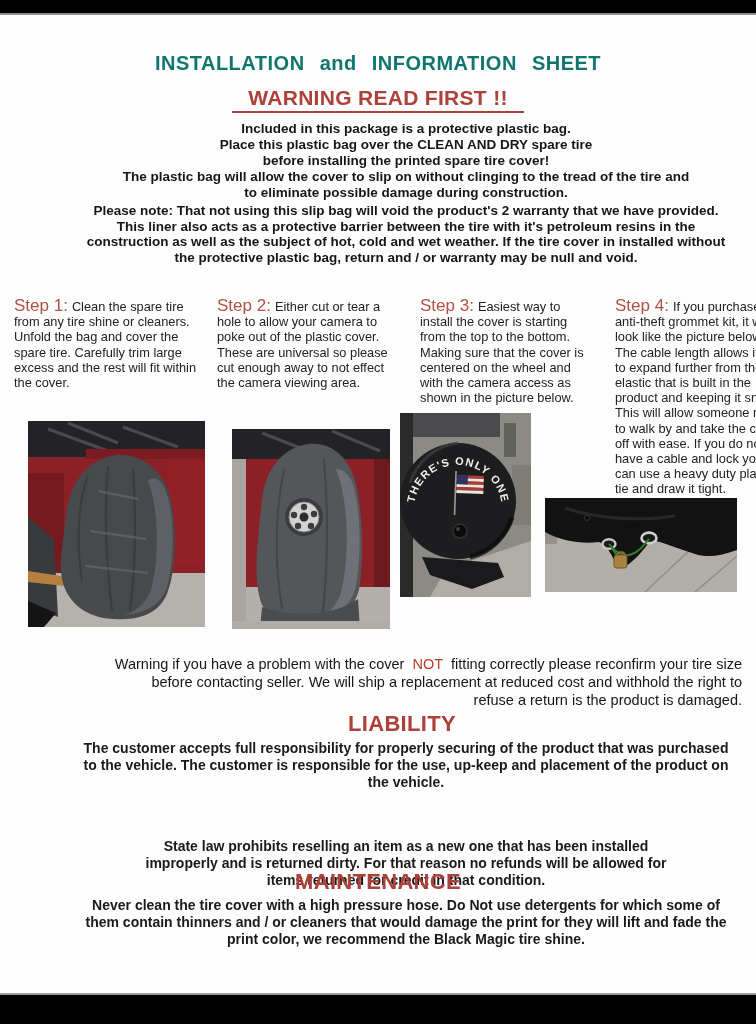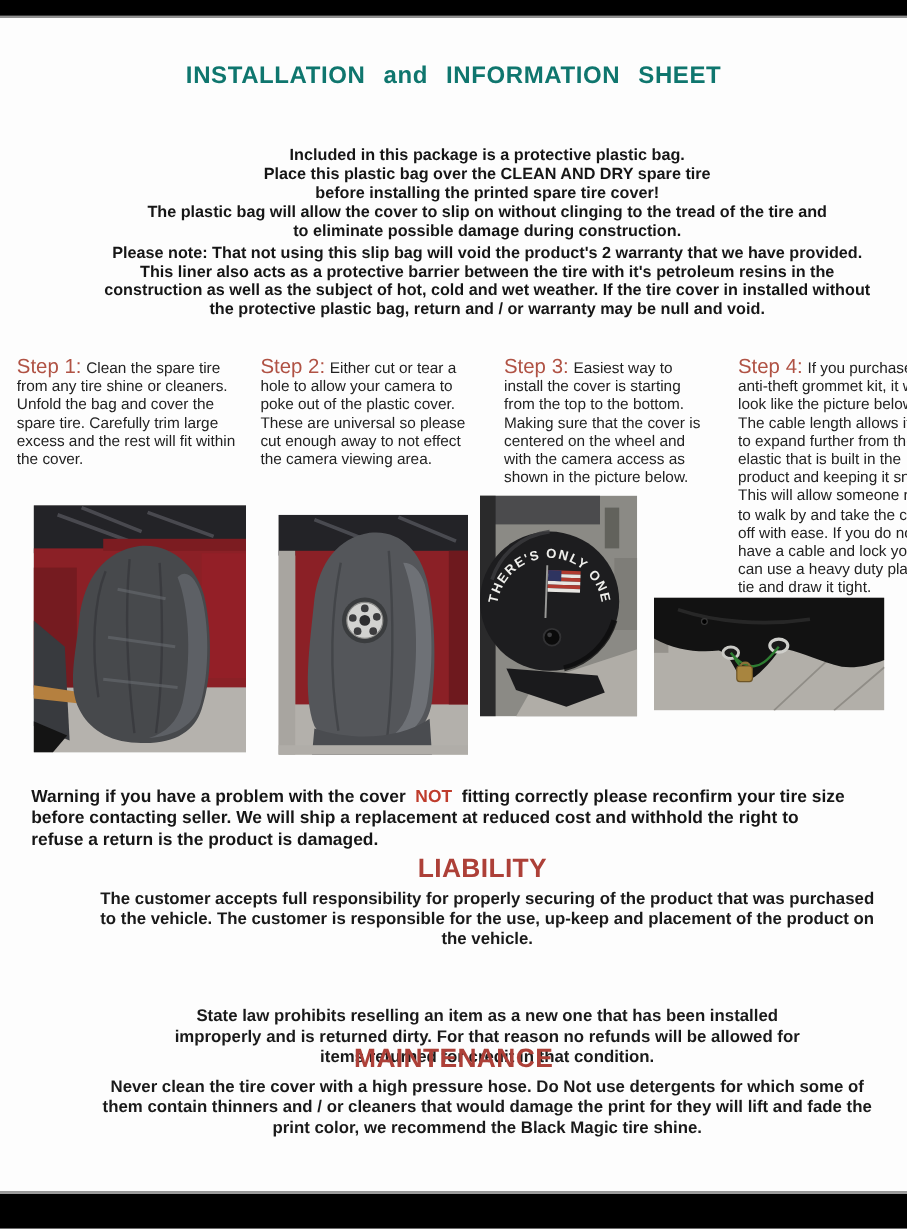--- a/index.html
+++ b/index.html
@@ -33,22 +33,22 @@
   .step-3{left:420px;width:176px;}
   .step-4{left:615px;width:166px;}
 
   .photo{position:absolute;display:block;}
   .photo-1{left:28px;top:421px;}
   .photo-2{left:232px;top:429px;}
   .photo-3{left:400px;top:413px;}
   .photo-4{left:545px;top:498px;}
 
   .fit-warning{
-    position:absolute;top:656px;left:26px;width:716px;text-align:left;
-    font-size:14.5px;font-weight:bold;line-height:17.8px;color:#161616;
+    position:absolute;top:656px;left:26px;width:716px;text-align:right;
+    font-size:14.5px;font-weight:normal;line-height:17.8px;color:#161616;
   }
   .fit-warning .red{color:var(--warning-not-red,#bf3c2c);padding:0 4px;}
   .section-heading{
     position:absolute;left:0;width:756px;text-align:center;
     font-size:22px;font-weight:bold;color:var(--heading-red,#ad4038);letter-spacing:.3px;
   }
   .liability-heading{top:711px;margin-left:24px;}
   .liability-para{top:740px;font-size:14px;line-height:17.2px;}
   .resale-para{top:838px;font-size:14px;line-height:17.2px;}
   .maintenance-heading{top:869px;}
@@ -58,20 +58,23 @@
 </style>
 </head>
 <body>
 
 <div class="page">
 
   <div class="letterbox top"></div>
 
   <div class="page-title">INSTALLATION and INFORMATION SHEET</div>
 
+  <div class="warning-heading-wrap">
+    <span class="warning-heading">WARNING READ FIRST !!</span>
+  </div>
 
   <div class="para intro-para">
       <div>Included in this package is a protective plastic bag.</div>
       <div>Place this plastic bag over the CLEAN AND DRY spare tire</div>
       <div>before installing the printed spare tire cover!</div>
       <div>The plastic bag will allow the cover to slip on without clinging to the tread of the tire and</div>
       <div>to eliminate possible damage during construction.</div>
     </div>
   <div class="para note-para">
       <div>Please note: That not using this slip bag will void the product's 2 warranty that we have provided.</div>

